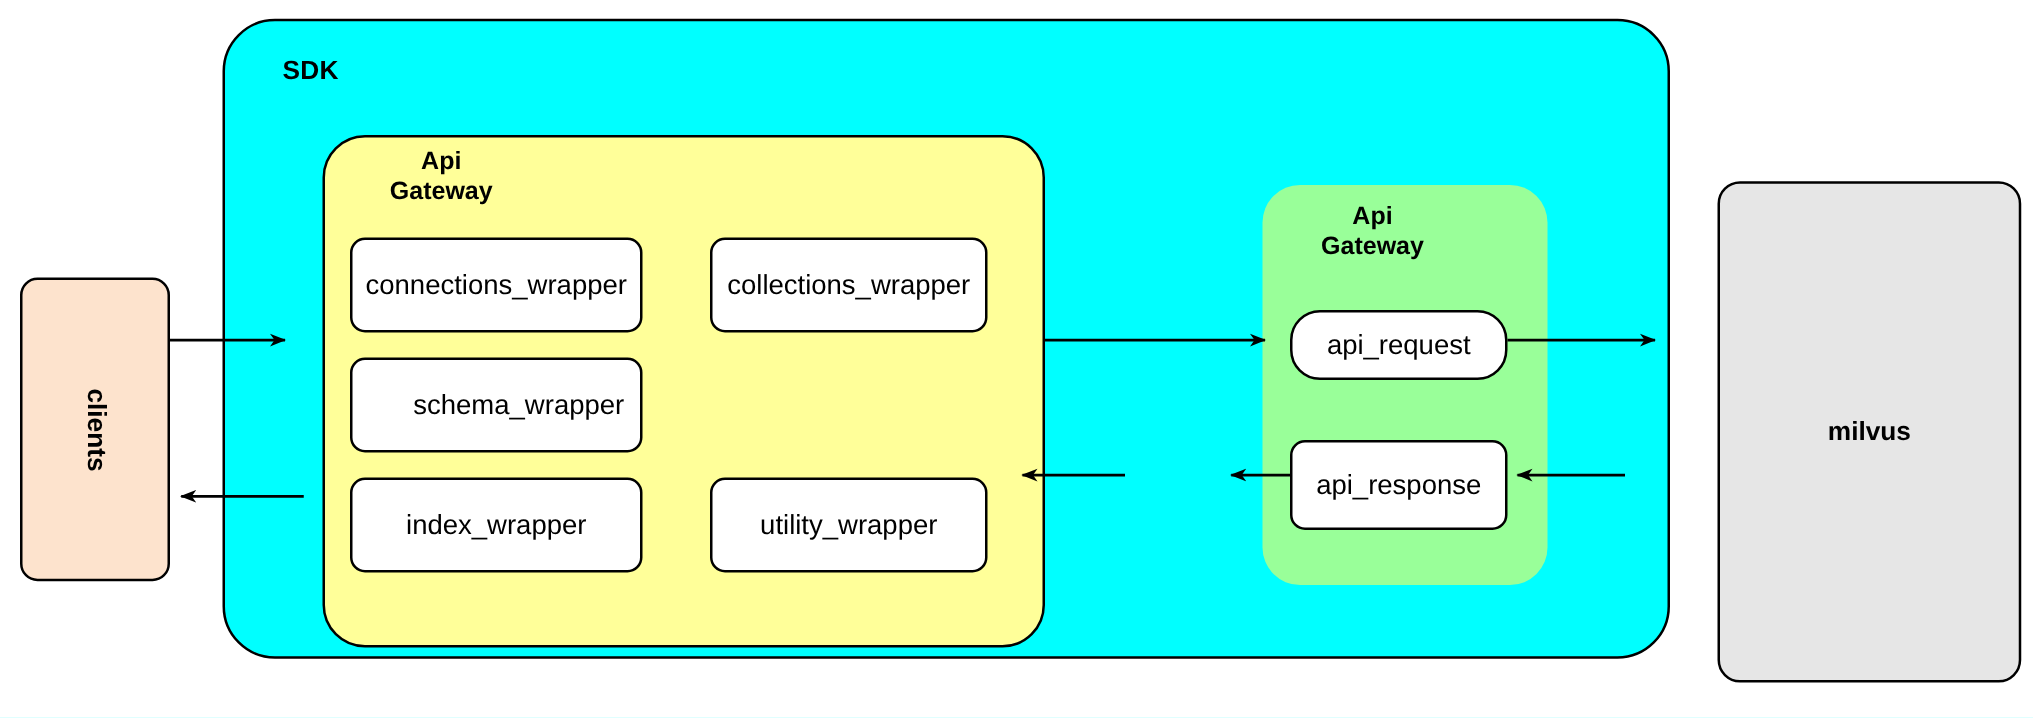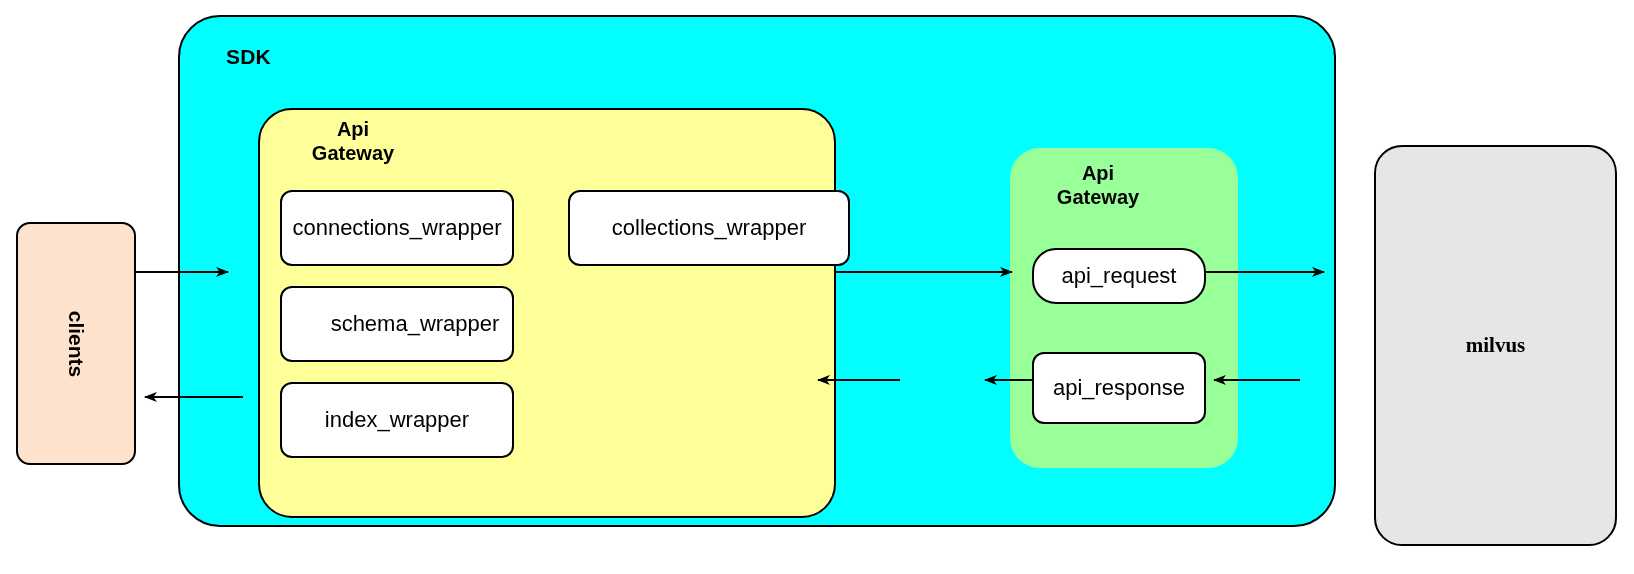--- a/index.html
+++ b/index.html
@@ -116,32 +116,31 @@
     transform: rotate(90deg);
     white-space: nowrap;
   }
 
   .milvus-box {
     left: 1374px;
     top: 145px;
     width: 243px;
     height: 401px;
     background: #e6e6e6;
-    border-radius: 28px;
-    font-family: Liberation Serif, serif;
+    border-radius: 18px;
   }
   .milvus-label {
     font-size: 21px;
     font-weight: bold;
     color: #000000;
   }
 
   
   .w-col-a { left: 280px; width: 234px; }
-  .w-col-b { left: 568px; width: 282px; }
+  .w-col-b { left: 568px; width: 222px; }
   .w-row-1 { top: 190px; height: 76px; }
   .w-row-2 { top: 286px; height: 76px; padding-left: 36px; }
   .w-row-3 { top: 382px; height: 76px; }
 
   
   .g-request  { left: 1032px; top: 248px;  width: 174px; height: 56px; border-radius: 24px; }
   .g-response { left: 1032px; top: 352px;  width: 174px; height: 72px; }
 
   .checker-box { left: 900px; top: 354px; width: 77px; height: 54px; }
   .checker-box .lbl { font-size: 21px; }
@@ -176,20 +175,23 @@
     <span class="lbl">connections_wrapper</span>
   </div>
   <div class="node leaf w-col-b w-row-1">
     <span class="lbl">collections_wrapper</span>
   </div>
   <div class="node leaf w-col-a w-row-2">
     <span class="lbl">schema_wrapper</span>
   </div>
   <div class="node leaf w-col-a w-row-3">
     <span class="lbl">index_wrapper</span>
+  </div>
+  <div class="node leaf w-col-b w-row-3">
+    <span class="lbl">utility_wrapper</span>
   </div>
 
 
   <div class="node gateway-box">
     <div class="gateway-label">
       <span>Api</span><br>
       <span>Gateway</span>
     </div>
   </div>
 

